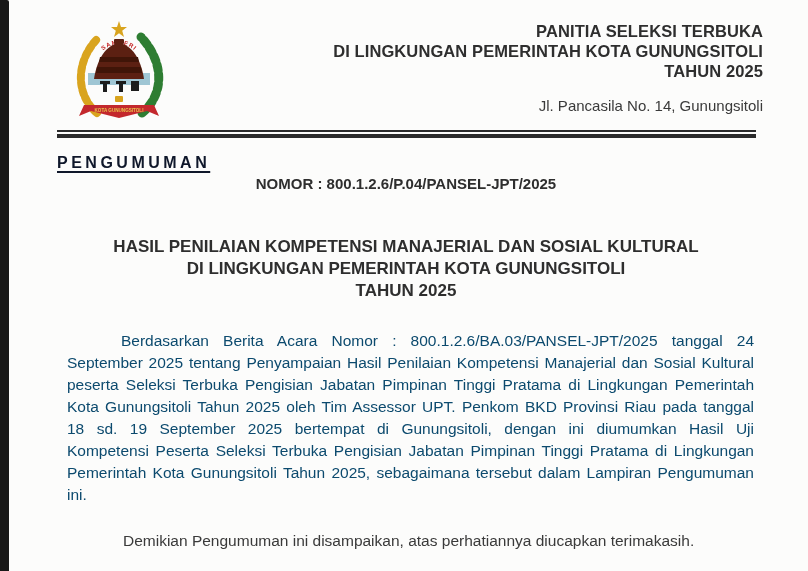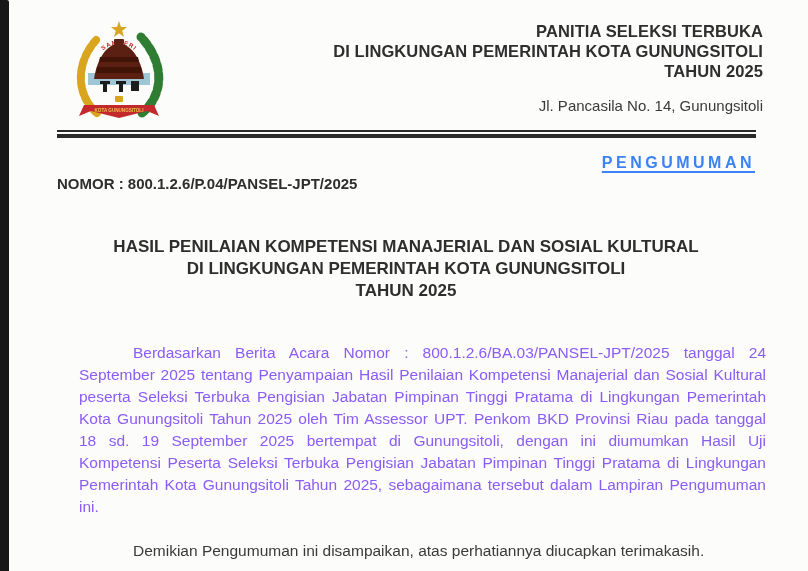--- a/index.html
+++ b/index.html
@@ -63,35 +63,36 @@
     width: 699px;
   }
   .rule-top { height: 2px; background: #2b2b2b; }
   .rule-gap { height: 2px; background: transparent; }
   .rule-bottom { height: 4px; background: #2b2b2b; }
   
   .doc-title {
     position: absolute;
     left: 48px; top: 154px;
     width: 698px;
-    text-align: right;
+    text-align: left;
     font-weight: bold;
     font-size: 16px;
-    color: #3b82f6;
+    color: #0f172a;
     letter-spacing: 3.5px;
   }
   .doc-title span {
     text-decoration: underline;
     text-underline-offset: 3px;
     text-decoration-thickness: 2px;
   }
   .doc-number {
     position: absolute;
     left: 48px; top: 175px;
     width: 698px;
+    text-align: center;
     font-weight: bold;
     font-size: 15px;
     color: #2e2e2e;
   }
   .tentang {
     position: absolute;
     left: 48px; top: 214px;
     width: 698px;
     text-align: center;
     font-weight: bold;
@@ -108,33 +109,33 @@
     font-weight: bold;
     font-size: 17px;
     line-height: 22px;
     color: #2e2e2e;
   }
   
   .body-par {
     position: absolute;
     left: 58px; top: 330px;
     width: 687px;
-    margin: 12px;
+    margin: 0;
     font-size: 15.5px;
     line-height: 22px;
     text-align: justify;
     text-indent: 54px;
-    color: #8b5cf6;
+    color: #0c4a6e;
     word-spacing: 1px;
   }
   .closing-par {
     position: absolute;
     left: 58px; top: 528px;
     width: 687px;
-    margin: 12px;
+    margin: 2px;
     font-size: 15.5px;
     line-height: 22px;
     text-indent: 54px;
     color: #3a3a3a;
   }
 </style>
 </head>
 <body>
 
 <div class="page">

